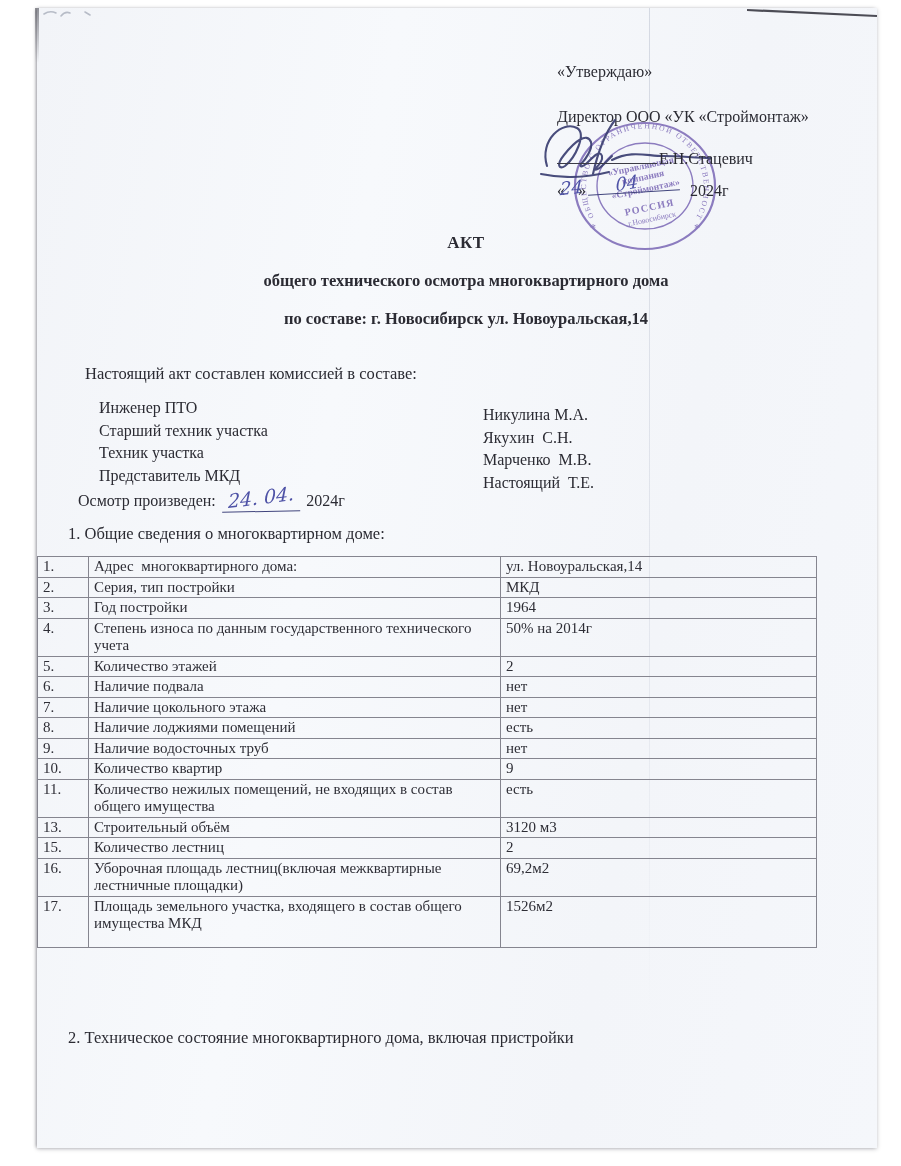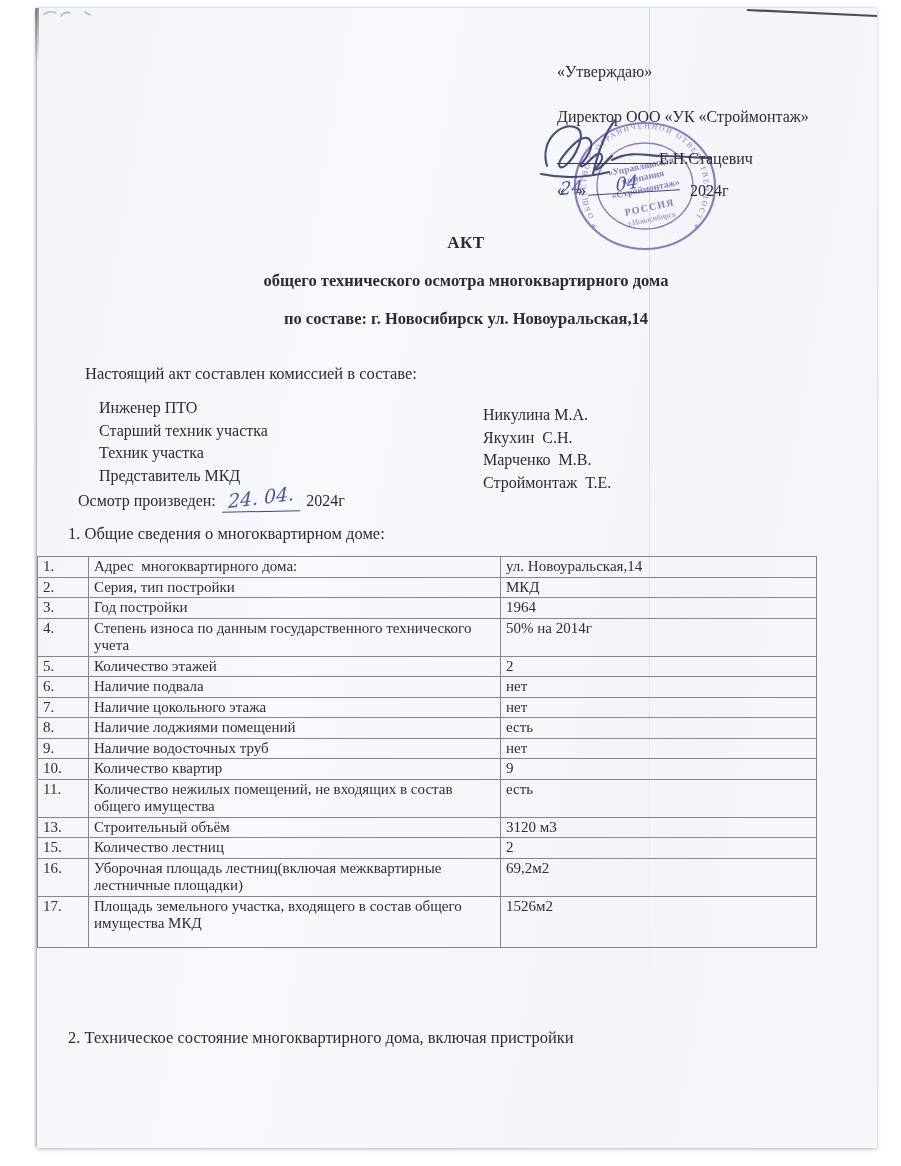--- a/index.html
+++ b/index.html
@@ -137,21 +137,21 @@
   <div class="abs commission-roles">
       <div class="c-line">Инженер ПТО</div>
       <div class="c-line">Старший техник участка</div>
       <div class="c-line">Техник участка</div>
       <div class="c-line">Представитель МКД</div>
     </div>
   <div class="abs commission-names">
       <div class="c-line">Никулина М.А.</div>
       <div class="c-line">Якухин  С.Н.</div>
       <div class="c-line">Марченко  М.В.</div>
-      <div class="c-line">Строймонтаж  Т.Е.</div>
+      <div class="c-line">Настоящий  Т.Е.</div>
     </div>
 
   <div class="abs t inspection-row"><span>Осмотр произведен:</span><span class="insp-uline"><span class="hand insp-hand">24. 04.</span></span><span class="year-text">2024г</span></div>
 
   <div class="abs t b section1-heading">1. Общие сведения о многоквартирном доме:</div>
   <table class="general">
     <tbody>
         <tr>
           <td class="col-num">1.</td>
           <td class="col-label">Адрес  многоквартирного дома:</td>

